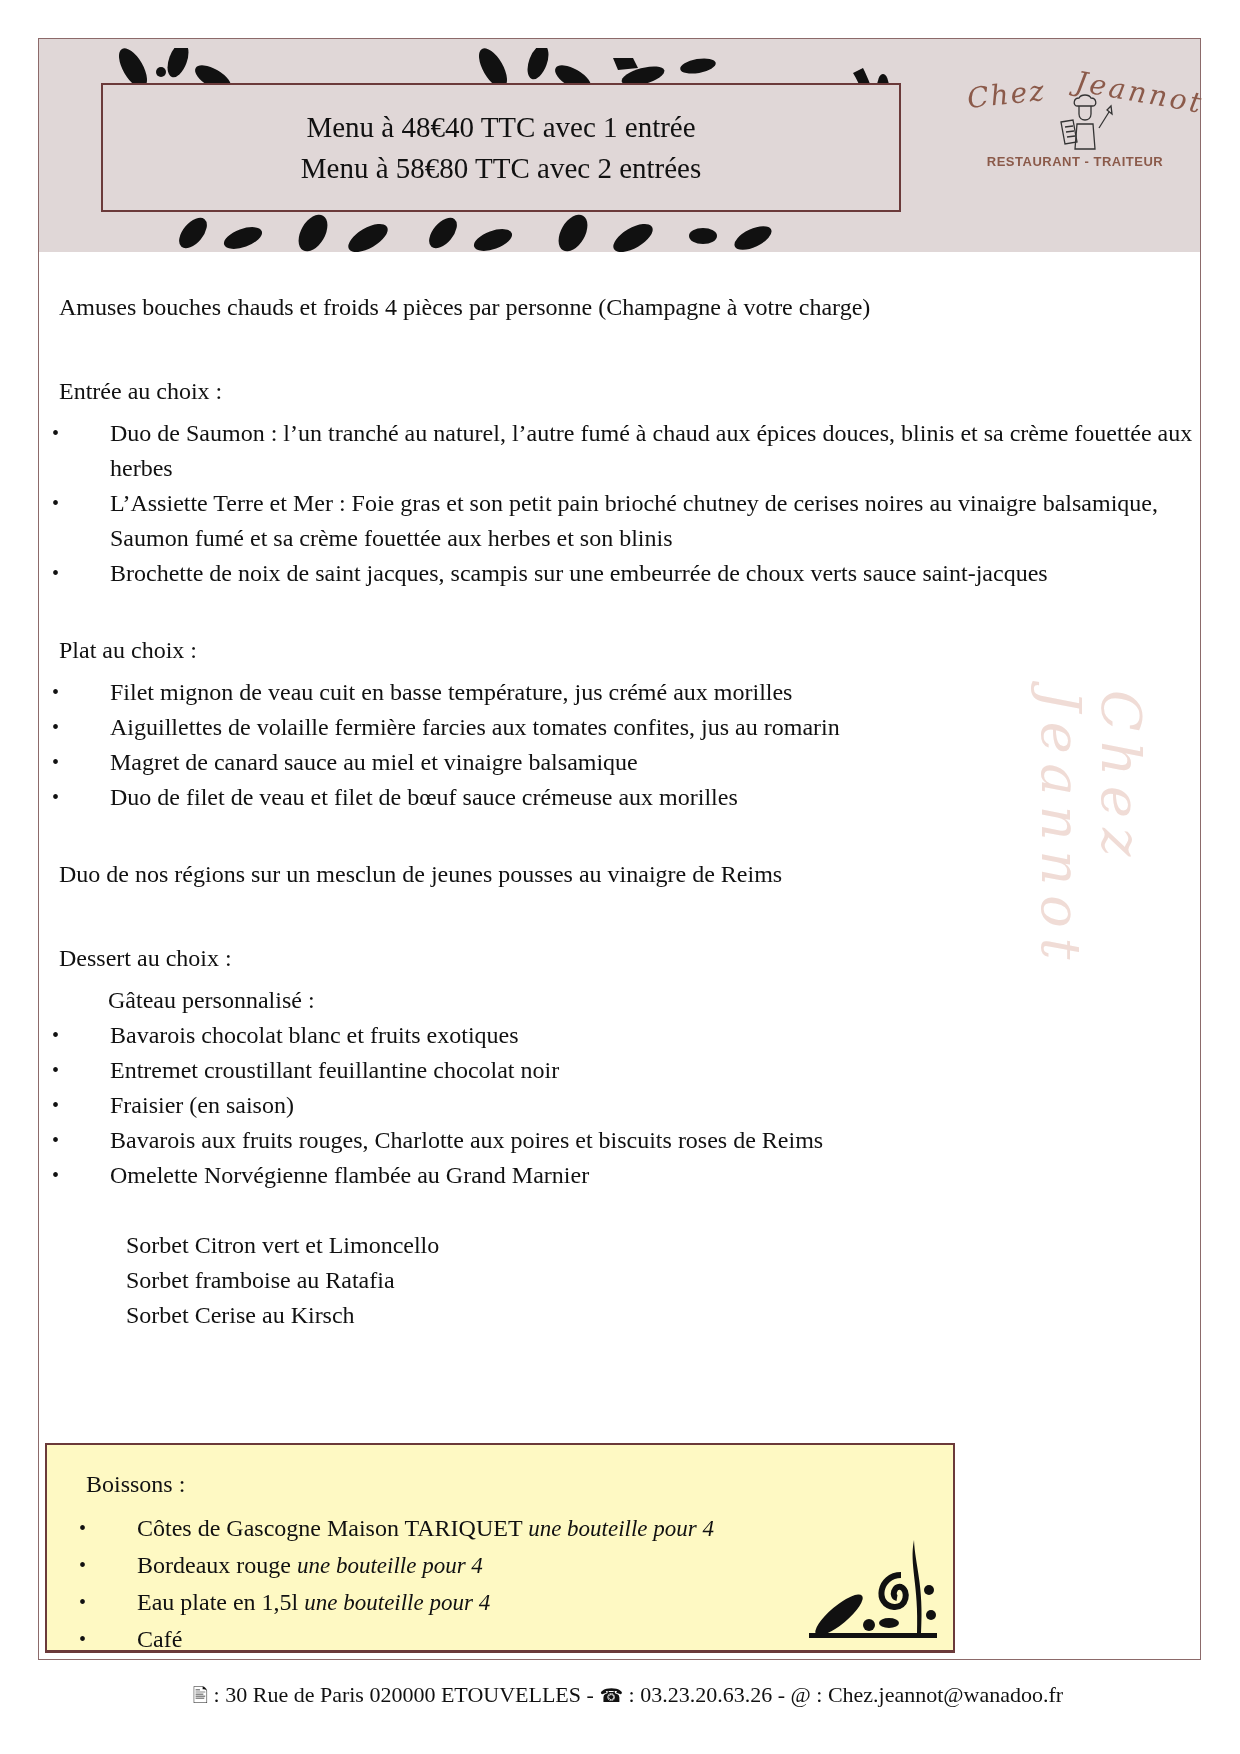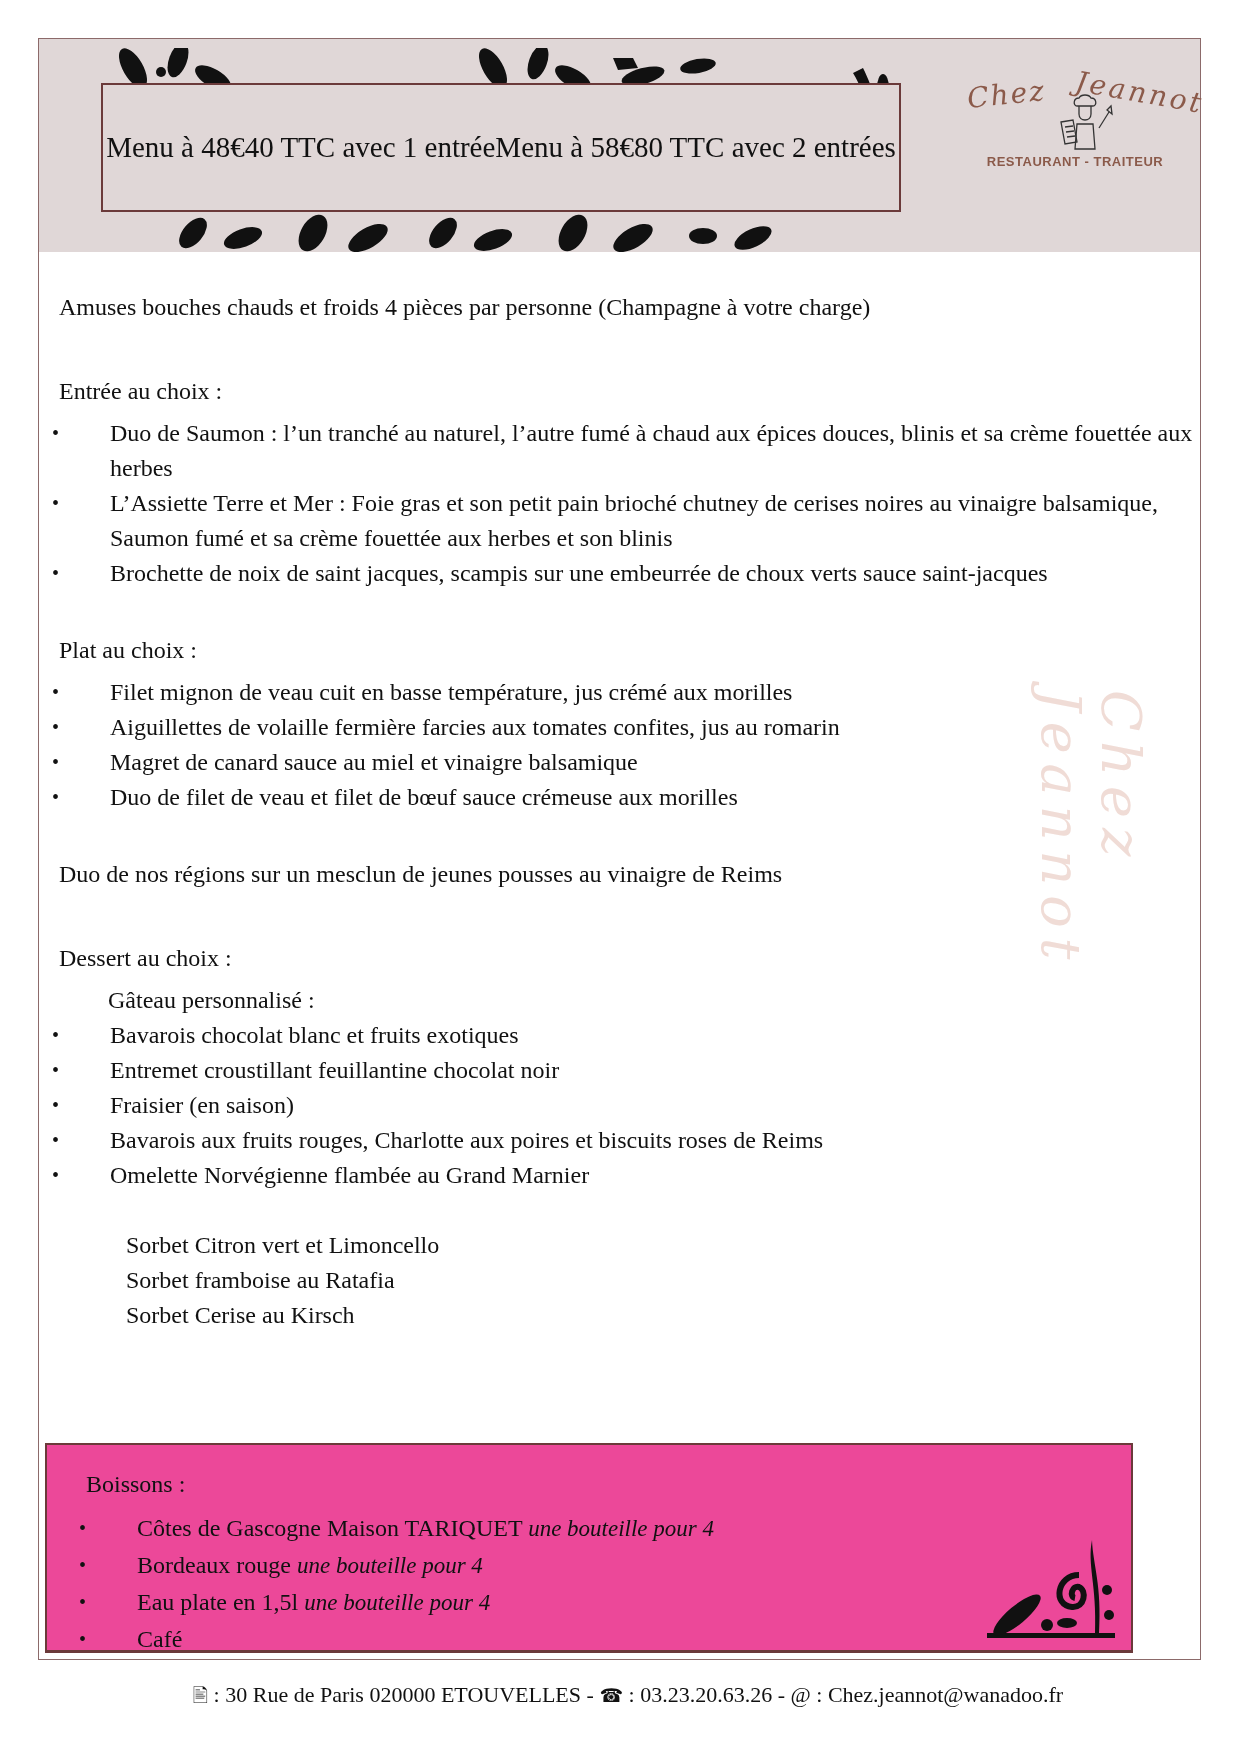--- a/index.html
+++ b/index.html
@@ -13,21 +13,21 @@
     border:1px solid #8c6a6a; box-sizing:border-box;
   }
   .header-band {
     position:absolute; left:38px; top:38px; width:1163px; height:214px;
     background:#e0d7d7;
   }
   .leaf { position:absolute; }
   .price-box {
     position:absolute; left:101px; top:83px; width:800px; height:129px;
     border:2px solid #6b3a3a; box-sizing:border-box; background:#e0d7d7;
-    display:flex; flex-direction:row; align-items:center; justify-content:center;
+    display:flex; flex-direction:column; align-items:center; justify-content:center;
     font-size:29px; line-height:41px;
   }
   .logo {
     position:absolute; left:955px; top:72px; width:240px; height:110px;
     color:#8b5a4a; text-align:center;
   }
   .logo-script {
     font-family:"DejaVu Serif",serif; font-style:italic; font-size:28px;
     letter-spacing:2px; color:#8b5a4a; position:absolute; left:12px; top:6px;
     transform:rotate(-6deg);
@@ -55,22 +55,22 @@
   }
   .indent1 { padding-left:56px; margin:0; }
   .indent2 { padding-left:74px; margin:0; }
   .watermark {
     position:absolute; left:1090px; top:690px; width:60px; height:440px;
     color:#f0dcd6; font-family:"DejaVu Serif",serif; font-style:italic;
     font-size:54px; letter-spacing:10px;
     writing-mode:vertical-rl; line-height:60px;
   }
   .drinks {
-    position:absolute; left:45px; top:1443px; width:1088px; height:210px;
-    background:#ec4899; border:2px solid #6b3a3a; box-sizing:border-box;
+    position:absolute; left:45px; top:1443px; width:910px; height:210px;
+    background:#fef9c3; border:2px solid #6b3a3a; box-sizing:border-box;
     border-bottom-width:3px;
     text-decoration:underline;
   }
   .drinks-inner {
     position:absolute; left:32px; top:14px; font-size:24px; line-height:37px;
   }
   .drinks .bul { padding-left:58px; }
   .it { font-style:italic; font-size:23px; }
   .corner { position:absolute; right:14px; bottom:10px; }
   .footer {

